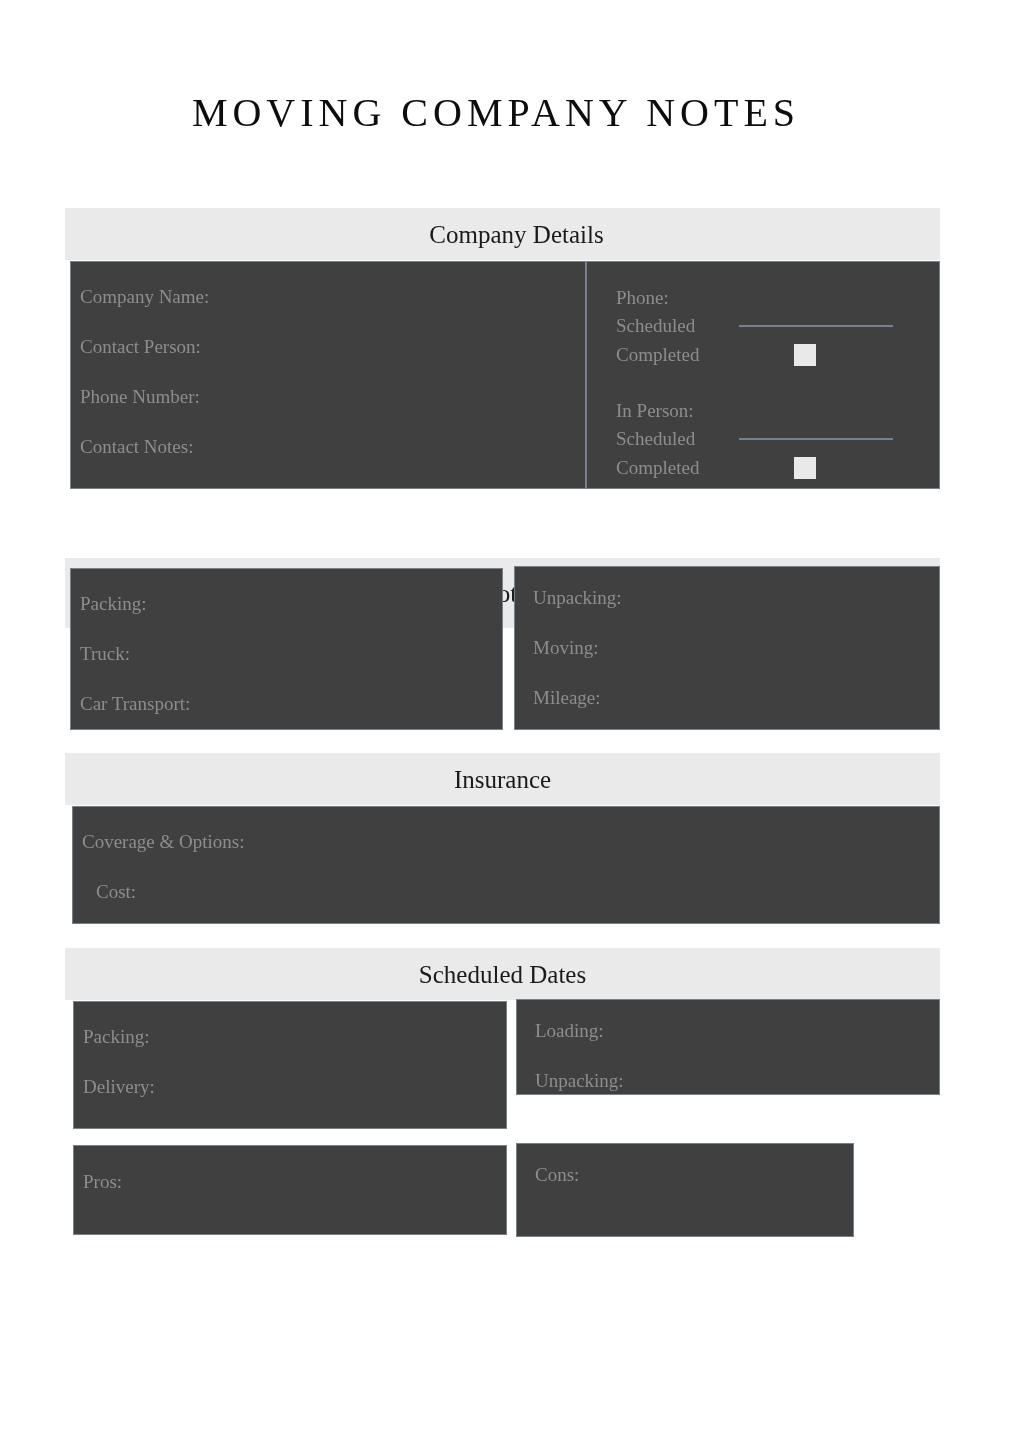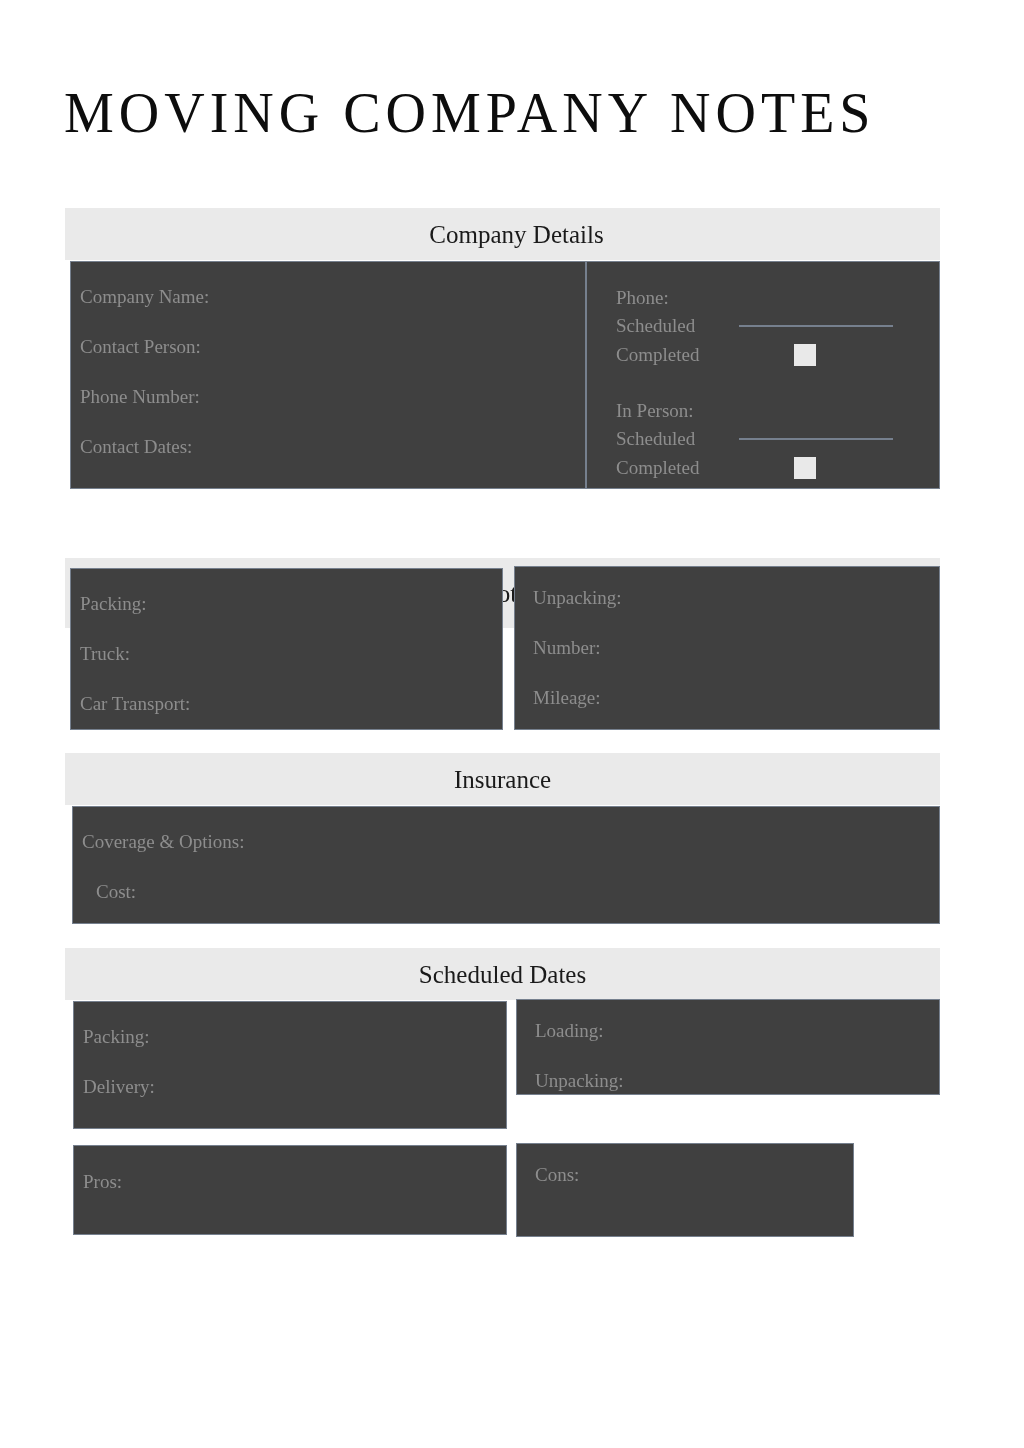--- a/index.html
+++ b/index.html
@@ -18,26 +18,26 @@
     position: relative;
     width: 1024px;
     height: 1448px;
     background: #ffffff;
     box-sizing: border-box;
   }
 
   
   .page-title {
     position: absolute;
-    left: 64px;
+    left: 57px;
     top: 82px;
     width: 878px;
-    text-align: left;
+    text-align: center;
     font-family: "Liberation Serif", "DejaVu Serif", serif;
-    font-size: 56px;
+    font-size: 40px;
     line-height: 62px;
     letter-spacing: 5px;
     color: #0d0d0d;
     white-space: nowrap;
   }
 
   
   .section-band {
     position: absolute;
     left: 65px;
@@ -105,21 +105,21 @@
 
   <div class="section-band" style="top:208px; height:52px;padding-left:28px;">Company Details</div>
 
   <div class="box" style="left:70px; top:261px; width:870px; height:228px;">
 
     <div class="vdivider" style="left:514px; top:0px; height:226px;"></div>
 
     <div class="field" style="left:9px; top:24px;">Company Name:</div>
     <div class="field" style="left:9px; top:74px;">Contact Person:</div>
     <div class="field" style="left:9px; top:124px;">Phone Number:</div>
-    <div class="field" style="left:9px; top:174px;">Contact Dates:</div>
+    <div class="field" style="left:9px; top:174px;">Contact Notes:</div>
 
     <div class="cm-label" style="left:545px; top:25px;">Phone:</div>
 
     <div class="cm-label" style="left:545px; top:53px;">Scheduled</div>
     <div class="cm-line" style="left:668px; top:63px; width:154px;"></div>
 
     <div class="cm-label" style="left:545px; top:82px;">Completed</div>
     <div class="cm-checkbox" style="left:723px; top:82px;"></div>
 
     <div class="cm-label" style="left:545px; top:138px;">In Person:</div>
@@ -134,21 +134,21 @@
   <div class="section-band" style="top:514px; height:70px;margin-top:44px;">Quotes</div>
 
   <div class="box" style="left:70px; top:568px; width:433px; height:162px;">
     <div class="field" style="left:9px; top:24px;">Packing:</div>
     <div class="field" style="left:9px; top:74px;">Truck:</div>
     <div class="field" style="left:9px; top:124px;">Car Transport:</div>
   </div>
 
   <div class="box" style="left:514px; top:566px; width:426px; height:164px;">
     <div class="field" style="left:18px; top:20px;">Unpacking:</div>
-    <div class="field" style="left:18px; top:70px;">Number:</div>
+    <div class="field" style="left:18px; top:70px;">Moving:</div>
     <div class="field" style="left:18px; top:120px;">Mileage:</div>
   </div>
 
   <div class="section-band" style="top:753px; height:52px;">Insurance</div>
 
   <div class="box" style="left:72px; top:806px; width:868px; height:118px;">
     <div class="field" style="left:9px; top:24px;">Coverage &amp; Options:</div>
     <div class="field" style="left:23px; top:74px;">Cost:</div>
   </div>
 

